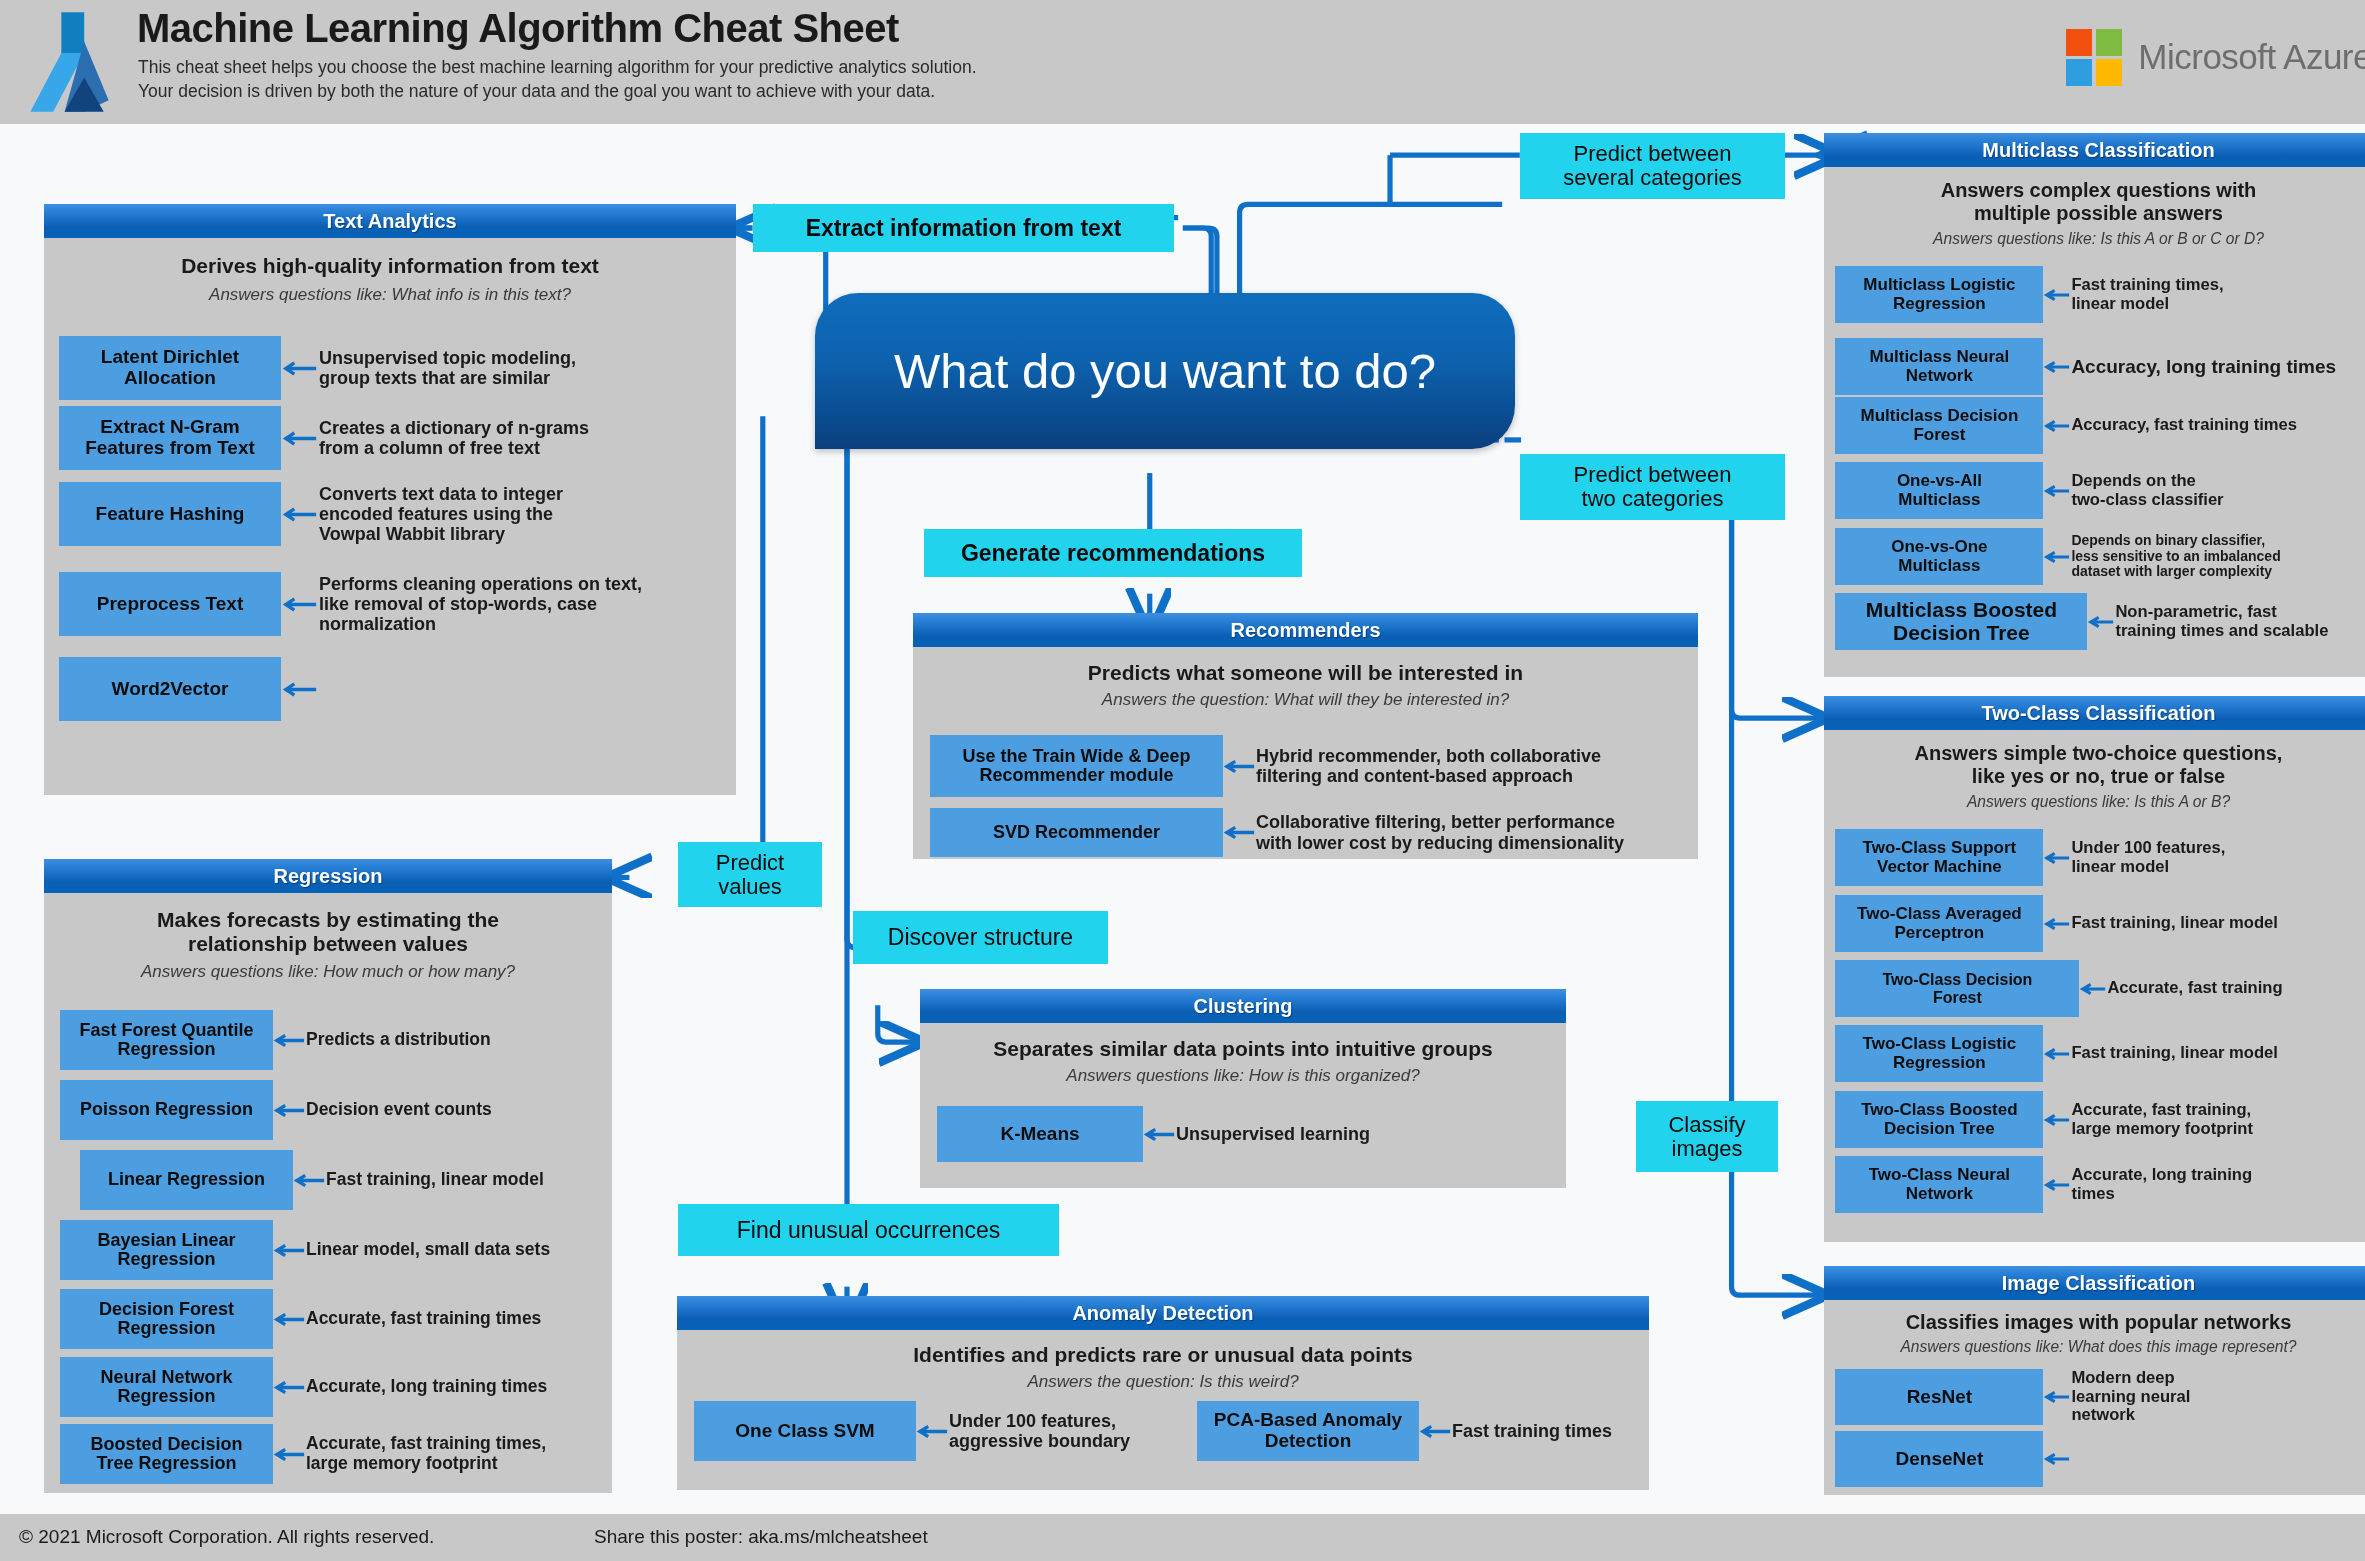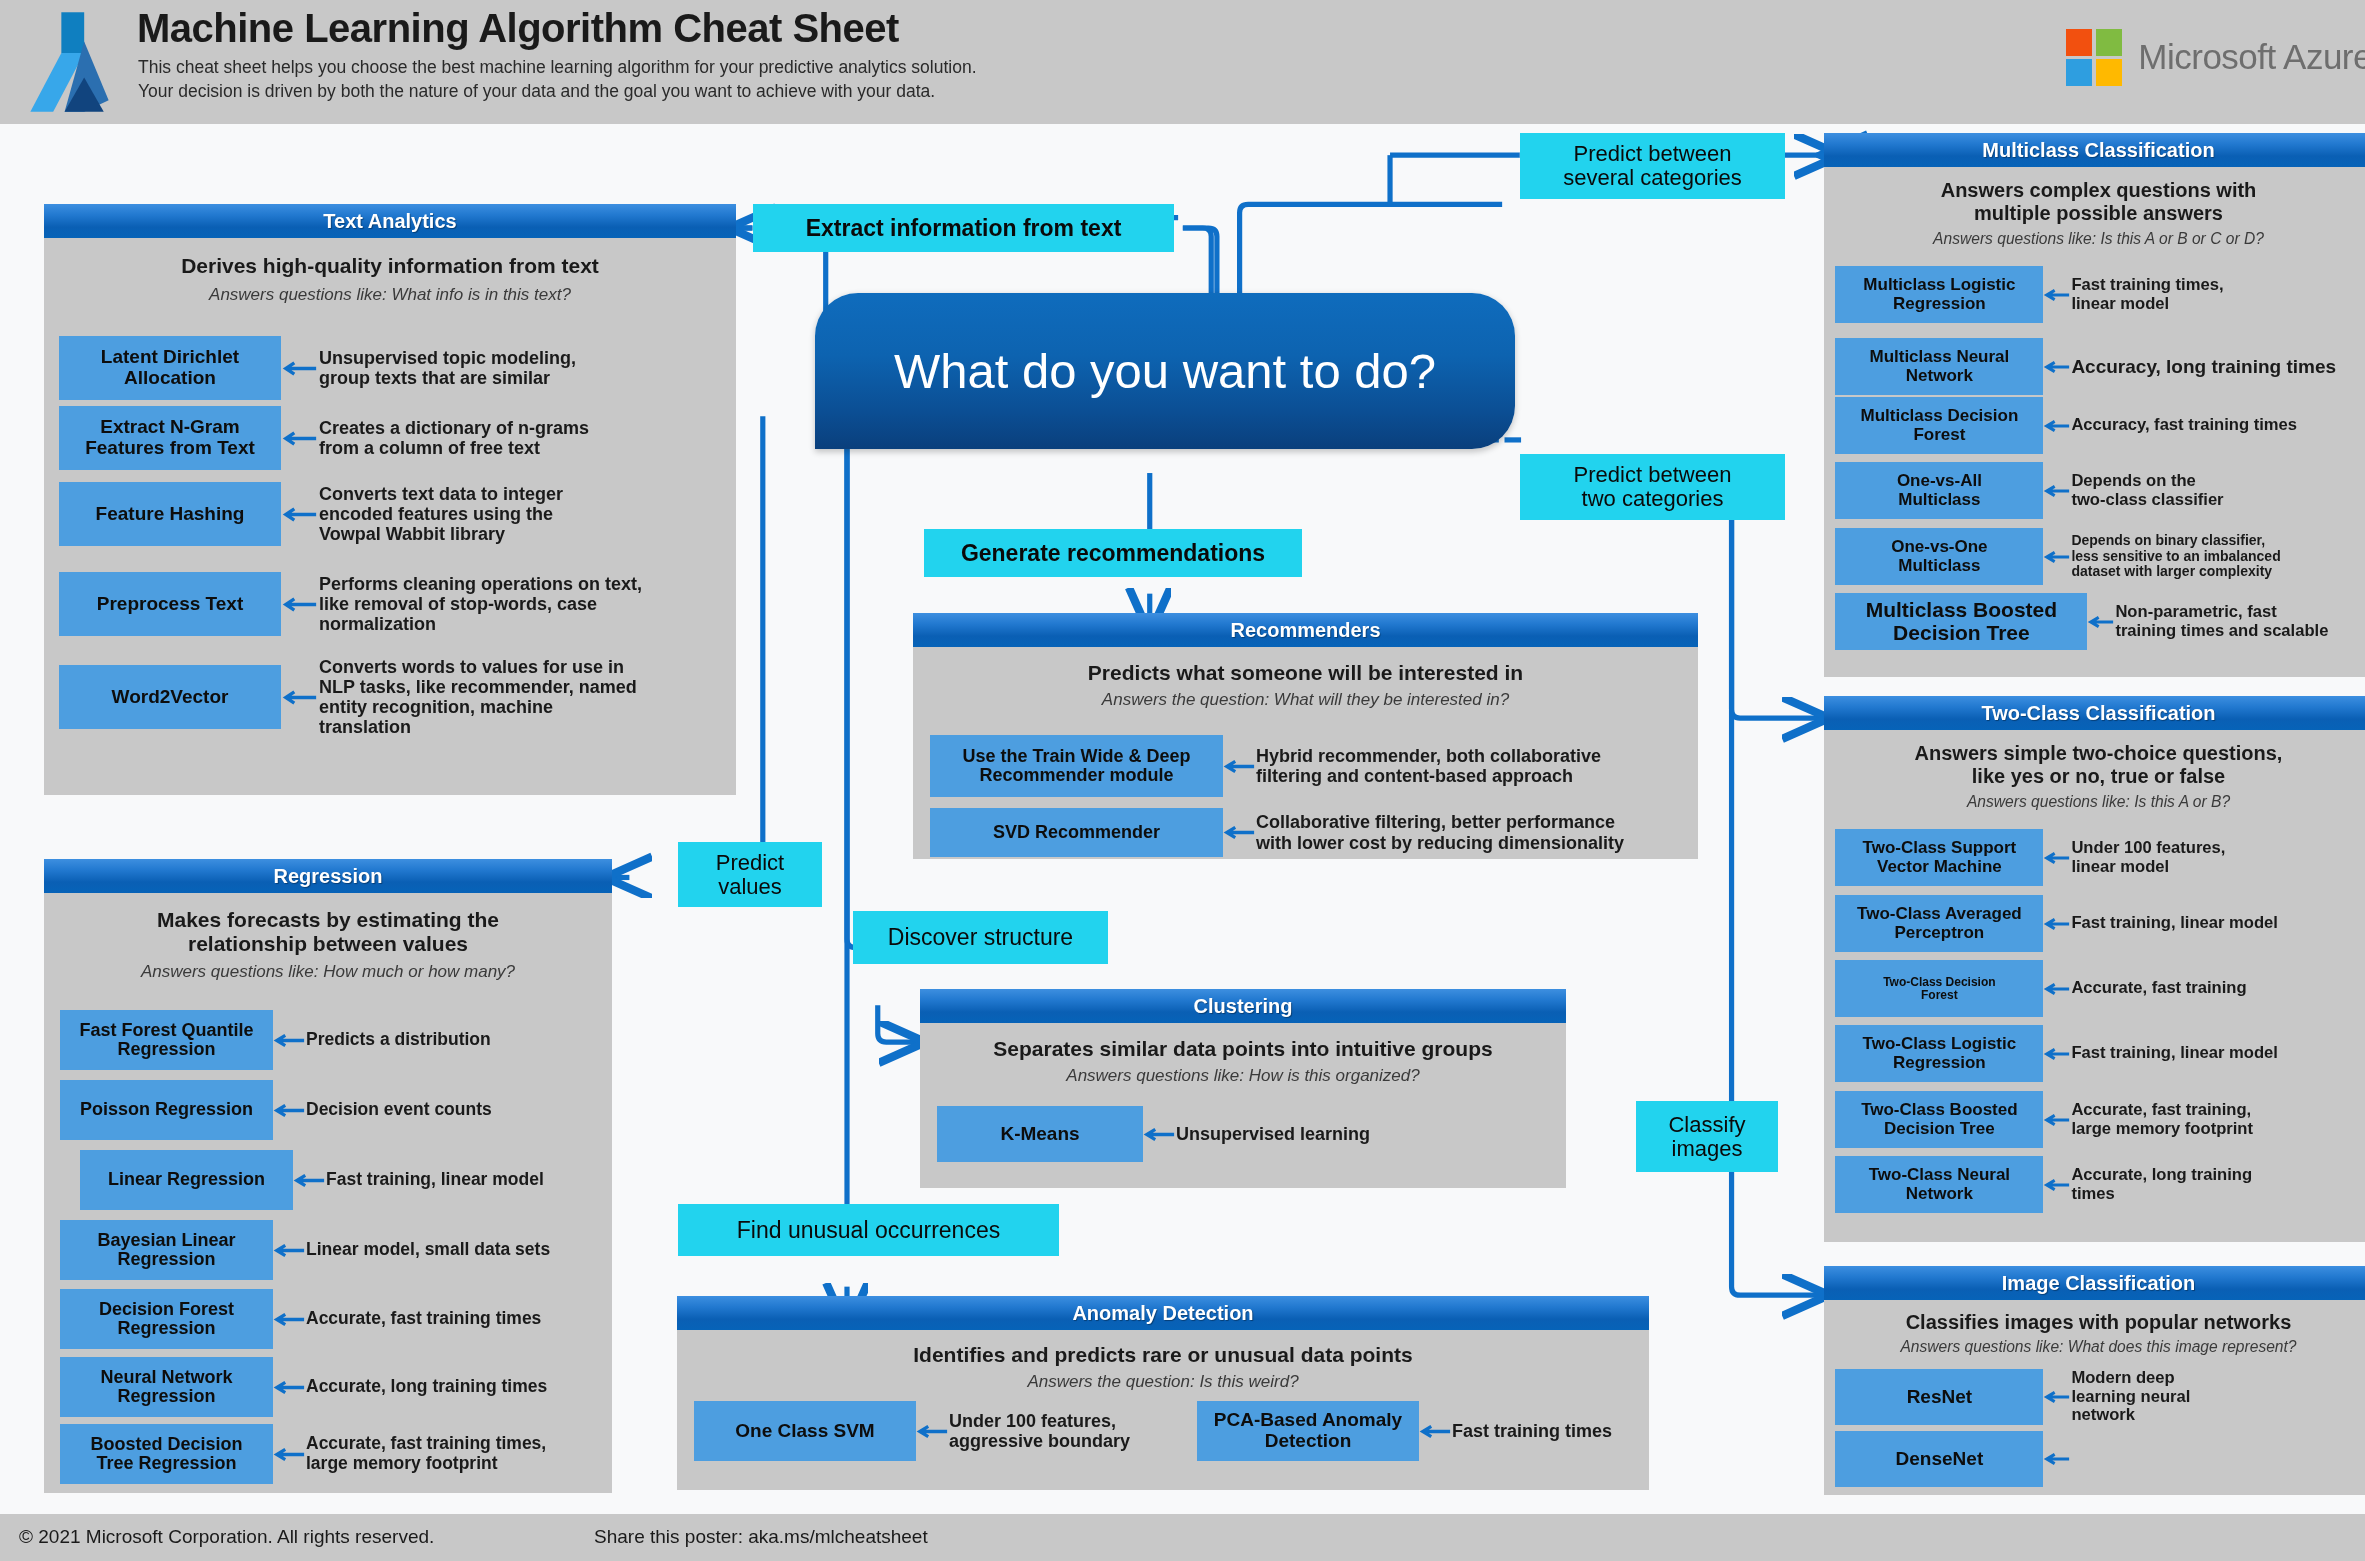--- a/index.html
+++ b/index.html
@@ -243,24 +243,20 @@
       <div class="algo-desc" style="font-size:18px; white-space:pre-line;">Performs cleaning operations on text,
 like removal of stop-words, case
 normalization</div>
     </div>
 
     <div class="algo-row" style="left:15px; top:453px;">
       <div class="algo-box" style="width:222px; height:64px; font-size:19px; white-space:pre-line;"><span>Word2Vector</span></div>
       <svg class="arr" width="38" height="19" viewBox="0 0 80 40">
           <path d="M74,20 L12,20 M28,8 L10,20 L28,32" fill="none" stroke="#0f70c9" stroke-width="7"></path>
         </svg>
-      <div class="algo-desc" style="font-size:18px; white-space:pre-line;">Converts words to values for use in
-NLP tasks, like recommender, named
-entity recognition, machine
-translation</div>
     </div>
   </div>
 
   <div class="panel" style="left:44px; top:859px; width:568px; height:634px;">
     <div class="panel-title">Regression</div>
     <div class="panel-head" style="margin-top:15px; white-space:pre-line;">Makes forecasts by estimating the
 relationship between values</div>
     <div class="panel-sub" style="margin-top:7.6px;">Answers questions like: How much or how many?</div>
 
     <div class="algo-row" style="left:16px; top:151px;">
@@ -459,21 +455,21 @@
     </div>
     <div class="algo-row" style="left:11.4px; top:199px;">
       <div class="algo-box" style="width:208px; height:57px; font-size:17px; white-space:pre-line;"><span>Two-Class Averaged
 Perceptron</span></div>
       <svg class="arr" width="28" height="16" viewBox="0 0 60 34">
           <path d="M56,17 L10,17 M25,7 L8,17 L25,27" fill="none" stroke="#0f70c9" stroke-width="6.5"></path>
         </svg>
       <div class="algo-desc" style="font-size:16.6px; white-space:pre-line;">Fast training, linear model</div>
     </div>
     <div class="algo-row" style="left:11.4px; top:264px;">
-      <div class="algo-box" style="width:208px; height:57px; font-size:12px; white-space:pre-line;"><span>Two-Class Decision
+      <div class="algo-box" style="width:244px; height:57px; font-size:16px; white-space:pre-line;"><span>Two-Class Decision
 Forest</span></div>
       <svg class="arr" width="28" height="16" viewBox="0 0 60 34">
           <path d="M56,17 L10,17 M25,7 L8,17 L25,27" fill="none" stroke="#0f70c9" stroke-width="6.5"></path>
         </svg>
       <div class="algo-desc" style="font-size:16.6px; white-space:pre-line;">Accurate, fast training</div>
     </div>
     <div class="algo-row" style="left:11.4px; top:329px;">
       <div class="algo-box" style="width:208px; height:57px; font-size:17px; white-space:pre-line;"><span>Two-Class Logistic
 Regression</span></div>
       <svg class="arr" width="28" height="16" viewBox="0 0 60 34">

